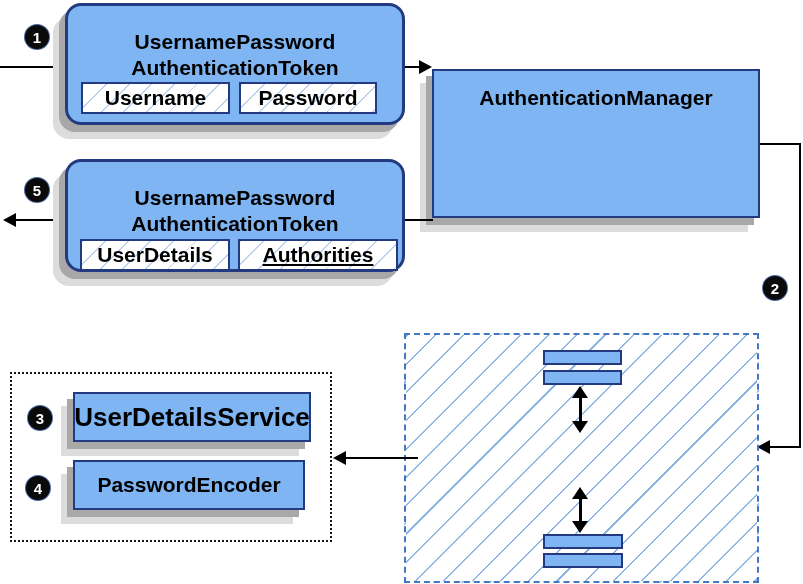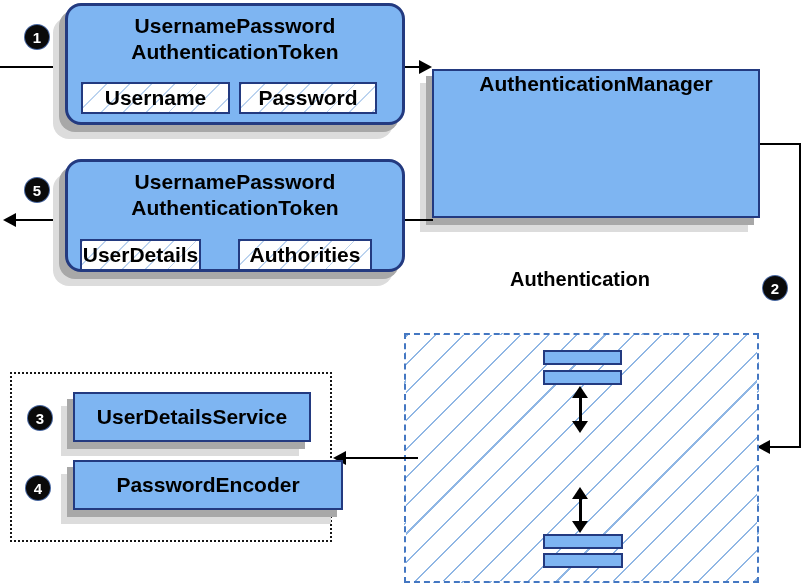--- a/index.html
+++ b/index.html
@@ -9,21 +9,21 @@
   }
   .abs{position:absolute;box-sizing:border-box;}
   
   .bluebox{background:#7eb5f2;border:2px solid #233a80;}
   .rounded{border-radius:16px;border-width:3px;}
   .shadow{box-shadow:-6px 7px 0 #a8a8a8, -12px 14px 0 #dcdcdc;}
   
   .hatch{background-color:#fff;background-image:repeating-linear-gradient(135deg,#8fb6e4 0px,#8fb6e4 1.5px,transparent 1.5px,transparent 20px);}
   .hatch-light{background-color:#fff;background-image:repeating-linear-gradient(135deg,rgba(143,182,228,0.6) 0px,rgba(143,182,228,0.6) 1.3px,transparent 1.3px,transparent 16px);}
   
-  .title2{font-weight:bold;font-size:21px;line-height:26px;text-align:center;padding-top:7px;}
+  .title2{font-weight:bold;font-size:21px;line-height:26px;text-align:center;padding-top:23px;}
   .ctr{display:flex;align-items:center;justify-content:center;font-weight:bold;}
   .fieldbox{border:2px solid #233a80;font-size:21px;}
   .label2{font-weight:bold;font-size:20px;line-height:26px;text-align:center;}
   
   .hline{position:absolute;height:2px;background:#000;}
   .vline{position:absolute;width:2px;background:#000;}
   .arr-r{position:absolute;width:0;height:0;border-top:7px solid transparent;border-bottom:7px solid transparent;border-left:13px solid #000;}
   .arr-l{position:absolute;width:0;height:0;border-top:7px solid transparent;border-bottom:7px solid transparent;border-right:13px solid #000;}
   .dbl{position:absolute;width:16px;}
   .dbl .ln{position:absolute;left:6.5px;top:8px;bottom:8px;width:3px;background:#000;}
@@ -58,49 +58,49 @@
     </div>
     <div class="abs fieldbox hatch-light ctr" style="left:171px;top:76px;width:138px;height:32px;align-items:center;">
       <span>Password</span>
     </div>
   </div>
 
   <div class="hline" style="left:405px;top:66px;width:17px;"></div>
   <div class="arr-r" style="left:419px;top:60px;"></div>
 
   <div class="abs bluebox shadow" style="left:432px;top:69px;width:328px;height:149px;">
-    <div class="title2" style="padding-top:0;">AuthenticationManager</div>
+    <div class="title2" style="padding-top:14px;">AuthenticationManager</div>
   </div>
 
   <div class="hline" style="left:760px;top:143px;width:41px;"></div>
   <div class="vline" style="left:799px;top:143px;height:305px;"></div>
   <div class="hline" style="left:770px;top:446px;width:31px;"></div>
   <div class="arr-l" style="left:757px;top:440px;"></div>
   <div class="badge" style="left:763px;top:276px;">2</div>
 
   <div class="hline" style="left:405px;top:219px;width:28px;"></div>
   <div class="badge" style="left:25px;top:178px;">5</div>
   <div class="hline" style="left:14px;top:219px;width:51px;"></div>
   <div class="arr-l" style="left:3px;top:213px;"></div>
 
   <div class="abs bluebox rounded shadow" style="left:65px;top:159px;width:340px;height:113px;">
     <div class="title2">
       <span>UsernamePassword</span><br>
       <span>AuthenticationToken</span>
     </div>
-    <div class="abs fieldbox hatch-light ctr" style="left:12px;top:77px;width:121px;height:32px;">
+    <div class="abs fieldbox hatch-light ctr" style="left:12px;top:77px;width:150px;height:32px;">
       <span>UserDetails</span>
     </div>
-    <div class="abs fieldbox hatch-light ctr" style="left:170px;top:77px;width:134px;height:32px;">
+    <div class="abs fieldbox hatch-light ctr" style="left:170px;top:77px;width:160px;height:32px;text-decoration:underline;">
       <span>Authorities</span>
     </div>
   </div>
 
   <div class="abs label2" style="left:470px;top:266px;width:220px;">
-    <span>Authentication</span><br>
+    <br>
   </div>
 
   <div class="abs dashedbox hatch" style="left:404px;top:333px;width:355px;height:250px;"></div>
 
   <div class="bar" style="left:543px;top:350px;width:79px;height:15px;"></div>
   <div class="bar" style="left:543px;top:370px;width:79px;height:15px;"></div>
 
   <div class="dbl" style="left:572px;top:386px;height:47px;">
     <div class="up"></div>
     <div class="ln"></div>
@@ -116,22 +116,22 @@
 
   <div class="bar" style="left:543px;top:534px;width:80px;height:15px;"></div>
   <div class="bar" style="left:543px;top:553px;width:80px;height:15px;"></div>
 
   <div class="hline" style="left:345px;top:457px;width:73px;"></div>
   <div class="arr-l" style="left:333px;top:451px;"></div>
 
   <div class="abs dottedbox" style="left:10px;top:372px;width:322px;height:170px;"></div>
 
   <div class="badge" style="left:28px;top:406px;">3</div>
-  <div class="abs bluebox shadow ctr" style="left:73px;top:392px;width:238px;height:50px;font-size:21px;">
+  <div class="abs bluebox shadow ctr" style="left:73px;top:392px;width:238px;height:50px;font-size:26px;">
     <span>UserDetailsService</span>
   </div>
 
   <div class="badge" style="left:26px;top:476px;">4</div>
-  <div class="abs bluebox shadow ctr" style="left:73px;top:460px;width:270px;height:50px;font-size:21px;">
+  <div class="abs bluebox shadow ctr" style="left:73px;top:460px;width:232px;height:50px;font-size:21px;">
     <span>PasswordEncoder</span>
   </div>
 
 </div>
 
 </body></html>

